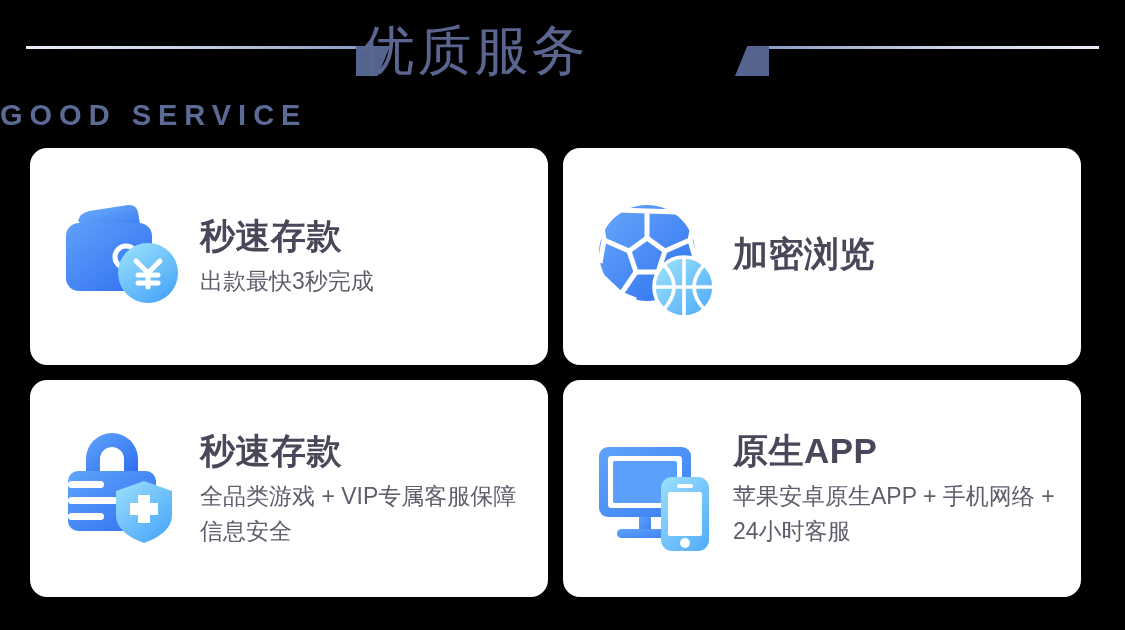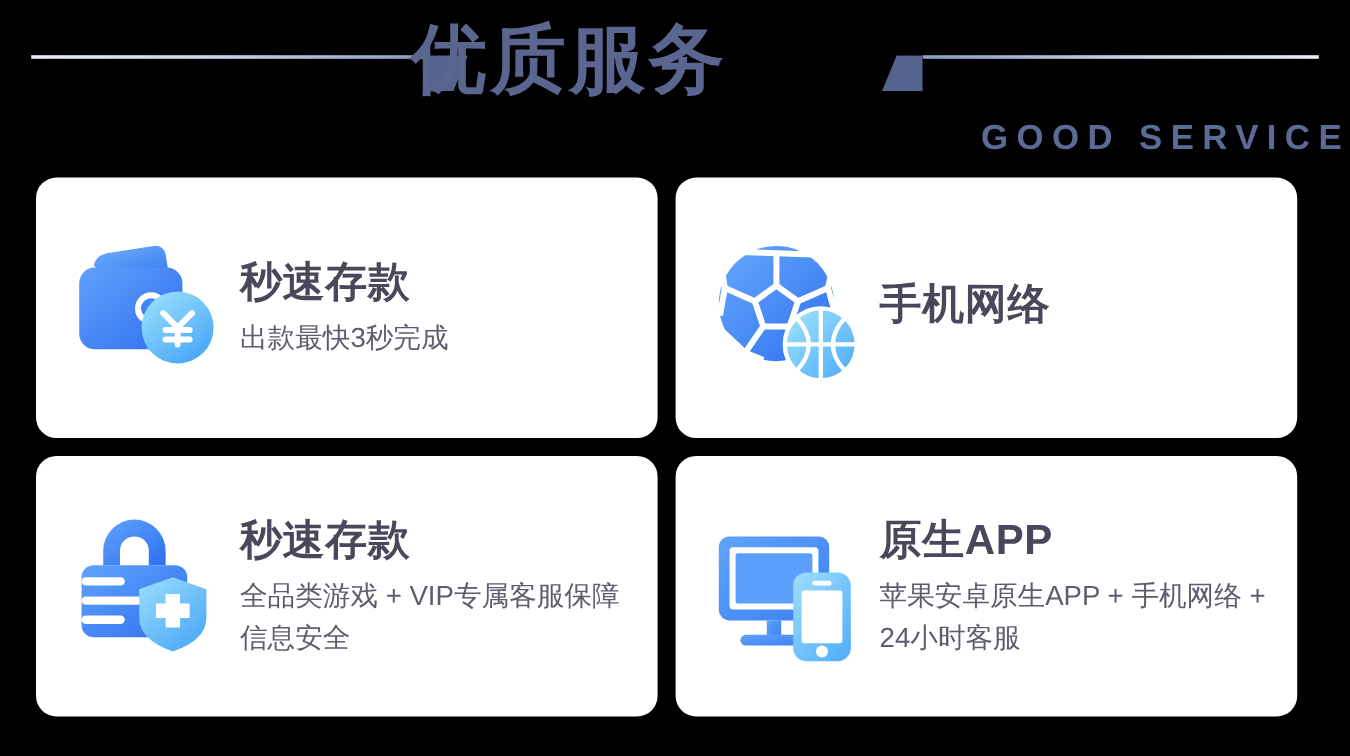--- a/index.html
+++ b/index.html
@@ -61,33 +61,33 @@
     right: 330px;
     clip-path: polygon(36% 0, 100% 0, 100% 100%, 0 100%);
   }
 
   #title-zh {
     position: absolute;
     top: 12px;
     left: 0;
     width: 949px;
     text-align: center;
-    font-size: 63px;
+    font-size: 54px;
     line-height: 76px;
-    font-weight: bold;
+    font-weight: normal;
     color: #5a6690;
     letter-spacing: 3px;
     font-family: "Liberation Sans", "DejaVu Sans", sans-serif;
   }
   #title-en {
     position: absolute;
     top: 98px;
     left: 0;
     width: 1125px;
-    text-align: right;
+    text-align: left;
     font-size: 29px;
     line-height: 34px;
     font-weight: bold;
     color: #5c6a96;
     letter-spacing: 7px;
   }
 
   
   #cards {
     position: absolute;
@@ -226,21 +226,21 @@
         <g fill="none" stroke="#ffffff" stroke-width="3.6">
           <circle cx="95" cy="96" r="30"></circle>
           <line x1="95" y1="66" x2="95" y2="126"></line>
           <line x1="65" y1="96" x2="125" y2="96"></line>
           <path d="M75 74 Q95 96 75 118"></path>
           <path d="M115 74 Q95 96 115 118"></path>
         </g>
       </svg>
     </div>
     <div class="card-text">
-      <div class="card-title">手机网络</div>
+      <div class="card-title">加密浏览</div>
     </div>
   </div>
 
   <div class="card">
     <div class="card-icon">
       <svg viewBox="0 0 132 132" xmlns="http://www.w3.org/2000/svg">
         <defs>
           <linearGradient id="lgrad" x1="0" y1="0" x2="1" y2="1">
             <stop offset="0" stop-color="#5fa4fb"></stop>
             <stop offset="1" stop-color="#2f6ff0"></stop>

